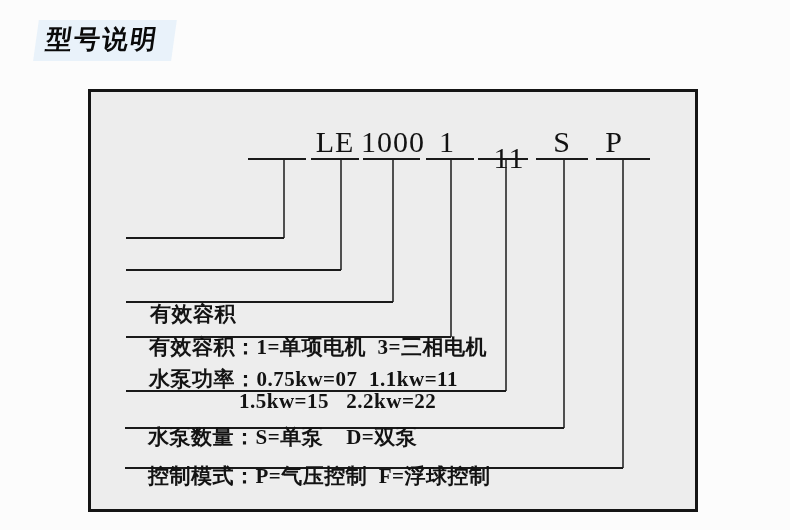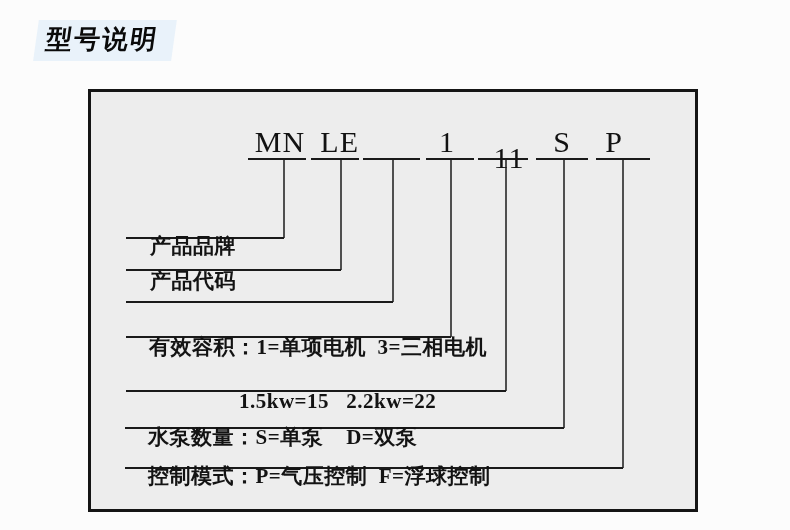--- a/index.html
+++ b/index.html
@@ -36,21 +36,21 @@
 
   .lines{position:absolute;left:0;top:0;width:790px;height:530px;pointer-events:none;}
 
   
   .code-seg{
     position:absolute;top:126px;height:32px;
     font-size:30px;line-height:32px;color:#121212;
     text-align:center;letter-spacing:1px;
   }
   .seg0{left:252px;width:56px;}
-  .seg1{left:311px;width:48px;text-align:right;}
+  .seg1{left:311px;width:48px;}
   .seg2{left:361px;width:57px;}
   .seg3{left:423px;width:48px;}
   .seg4{left:484px;width:50px;margin-top:16px;}
   .seg5{left:536px;width:52px;}
   .seg6{left:587px;width:54px;}
 
   
   .row{
     position:absolute;
     font-weight:bold;font-size:21px;line-height:24px;
@@ -102,40 +102,40 @@
       <line x1="126" y1="238" x2="284" y2="238"></line>
       <line x1="126" y1="270" x2="341" y2="270"></line>
       <line x1="126" y1="302" x2="393" y2="302"></line>
       <line x1="126" y1="337" x2="451" y2="337"></line>
       <line x1="126" y1="391" x2="506" y2="391"></line>
       <line x1="125" y1="428" x2="564" y2="428"></line>
       <line x1="125" y1="468" x2="623" y2="468"></line>
     </g>
   </svg>
 
-  <span class="code-seg seg0">MN</span>
   <span class="code-seg seg1">LE</span>
+  <span class="code-seg seg2">1000</span>
   <span class="code-seg seg3">1</span>
   <span class="code-seg seg4">11</span>
   <span class="code-seg seg5">S</span>
   <span class="code-seg seg6">P</span>
 
-  <div class="row row1">
-    <span>产品品牌</span>
+
+
+  <div class="row row3">
+    <span>有效容积</span>
   </div>
-
-  <div class="row row2">
-    <span>产品代码</span>
-  </div>
-
 
   <div class="row row4">
     <span>有效容积：</span><span>1=单项电机  3=三相电机</span>
   </div>
 
+  <div class="row row5">
+    <span>水泵功率：</span><span>0.75kw=07  1.1kw=11</span>
+  </div>
   <div class="row row5b">
     <span>1.5kw=15   2.2kw=22</span>
   </div>
 
   <div class="row row6">
     <span>水泵数量：</span><span>S=单泵    D=双泵</span>
   </div>
 
   <div class="row row7">
     <span>控制模式：</span><span>P=气压控制  F=浮球控制</span>

